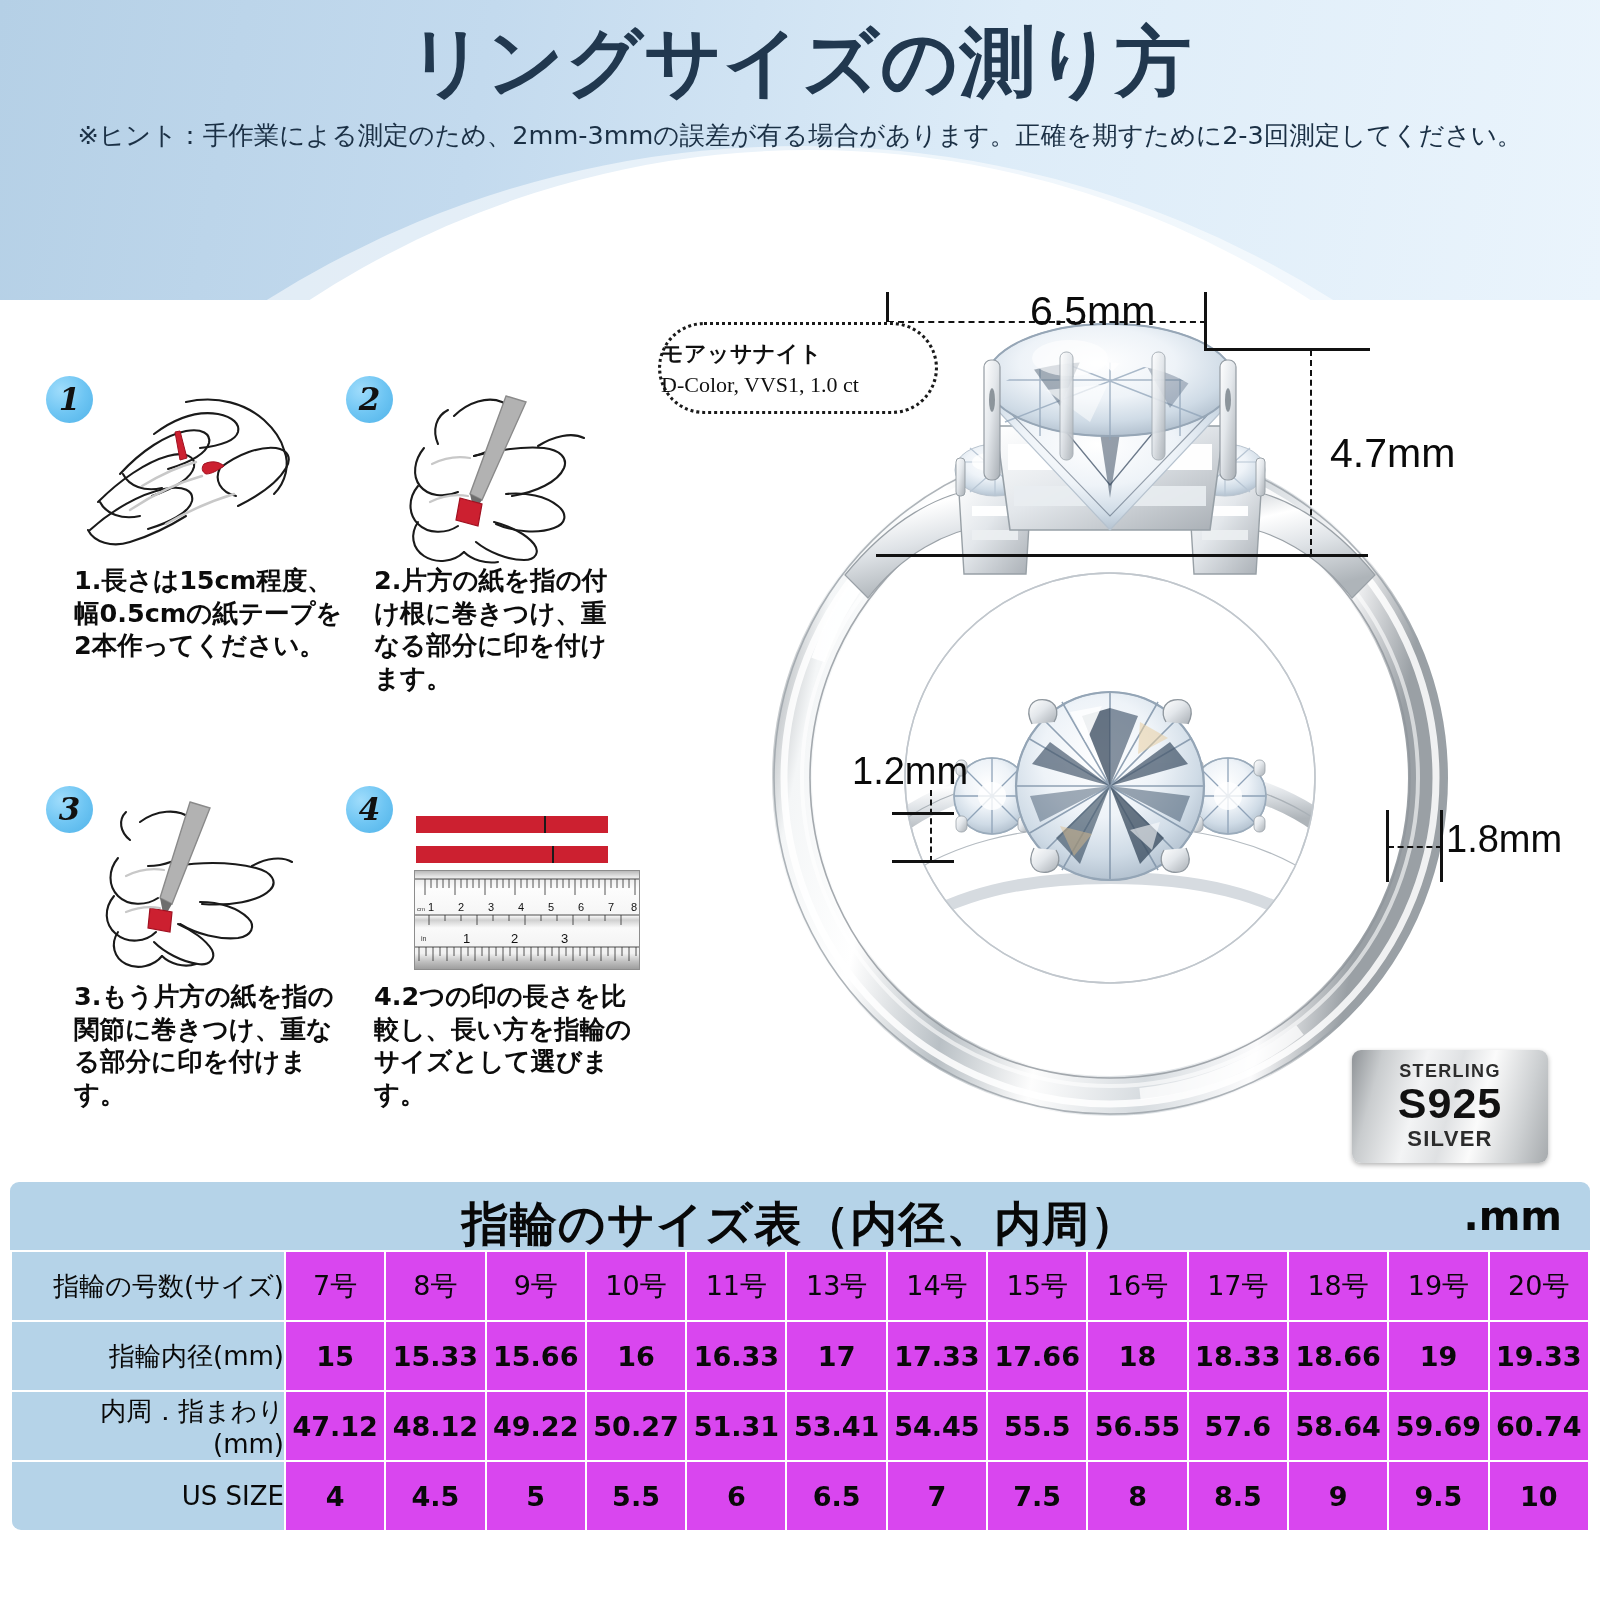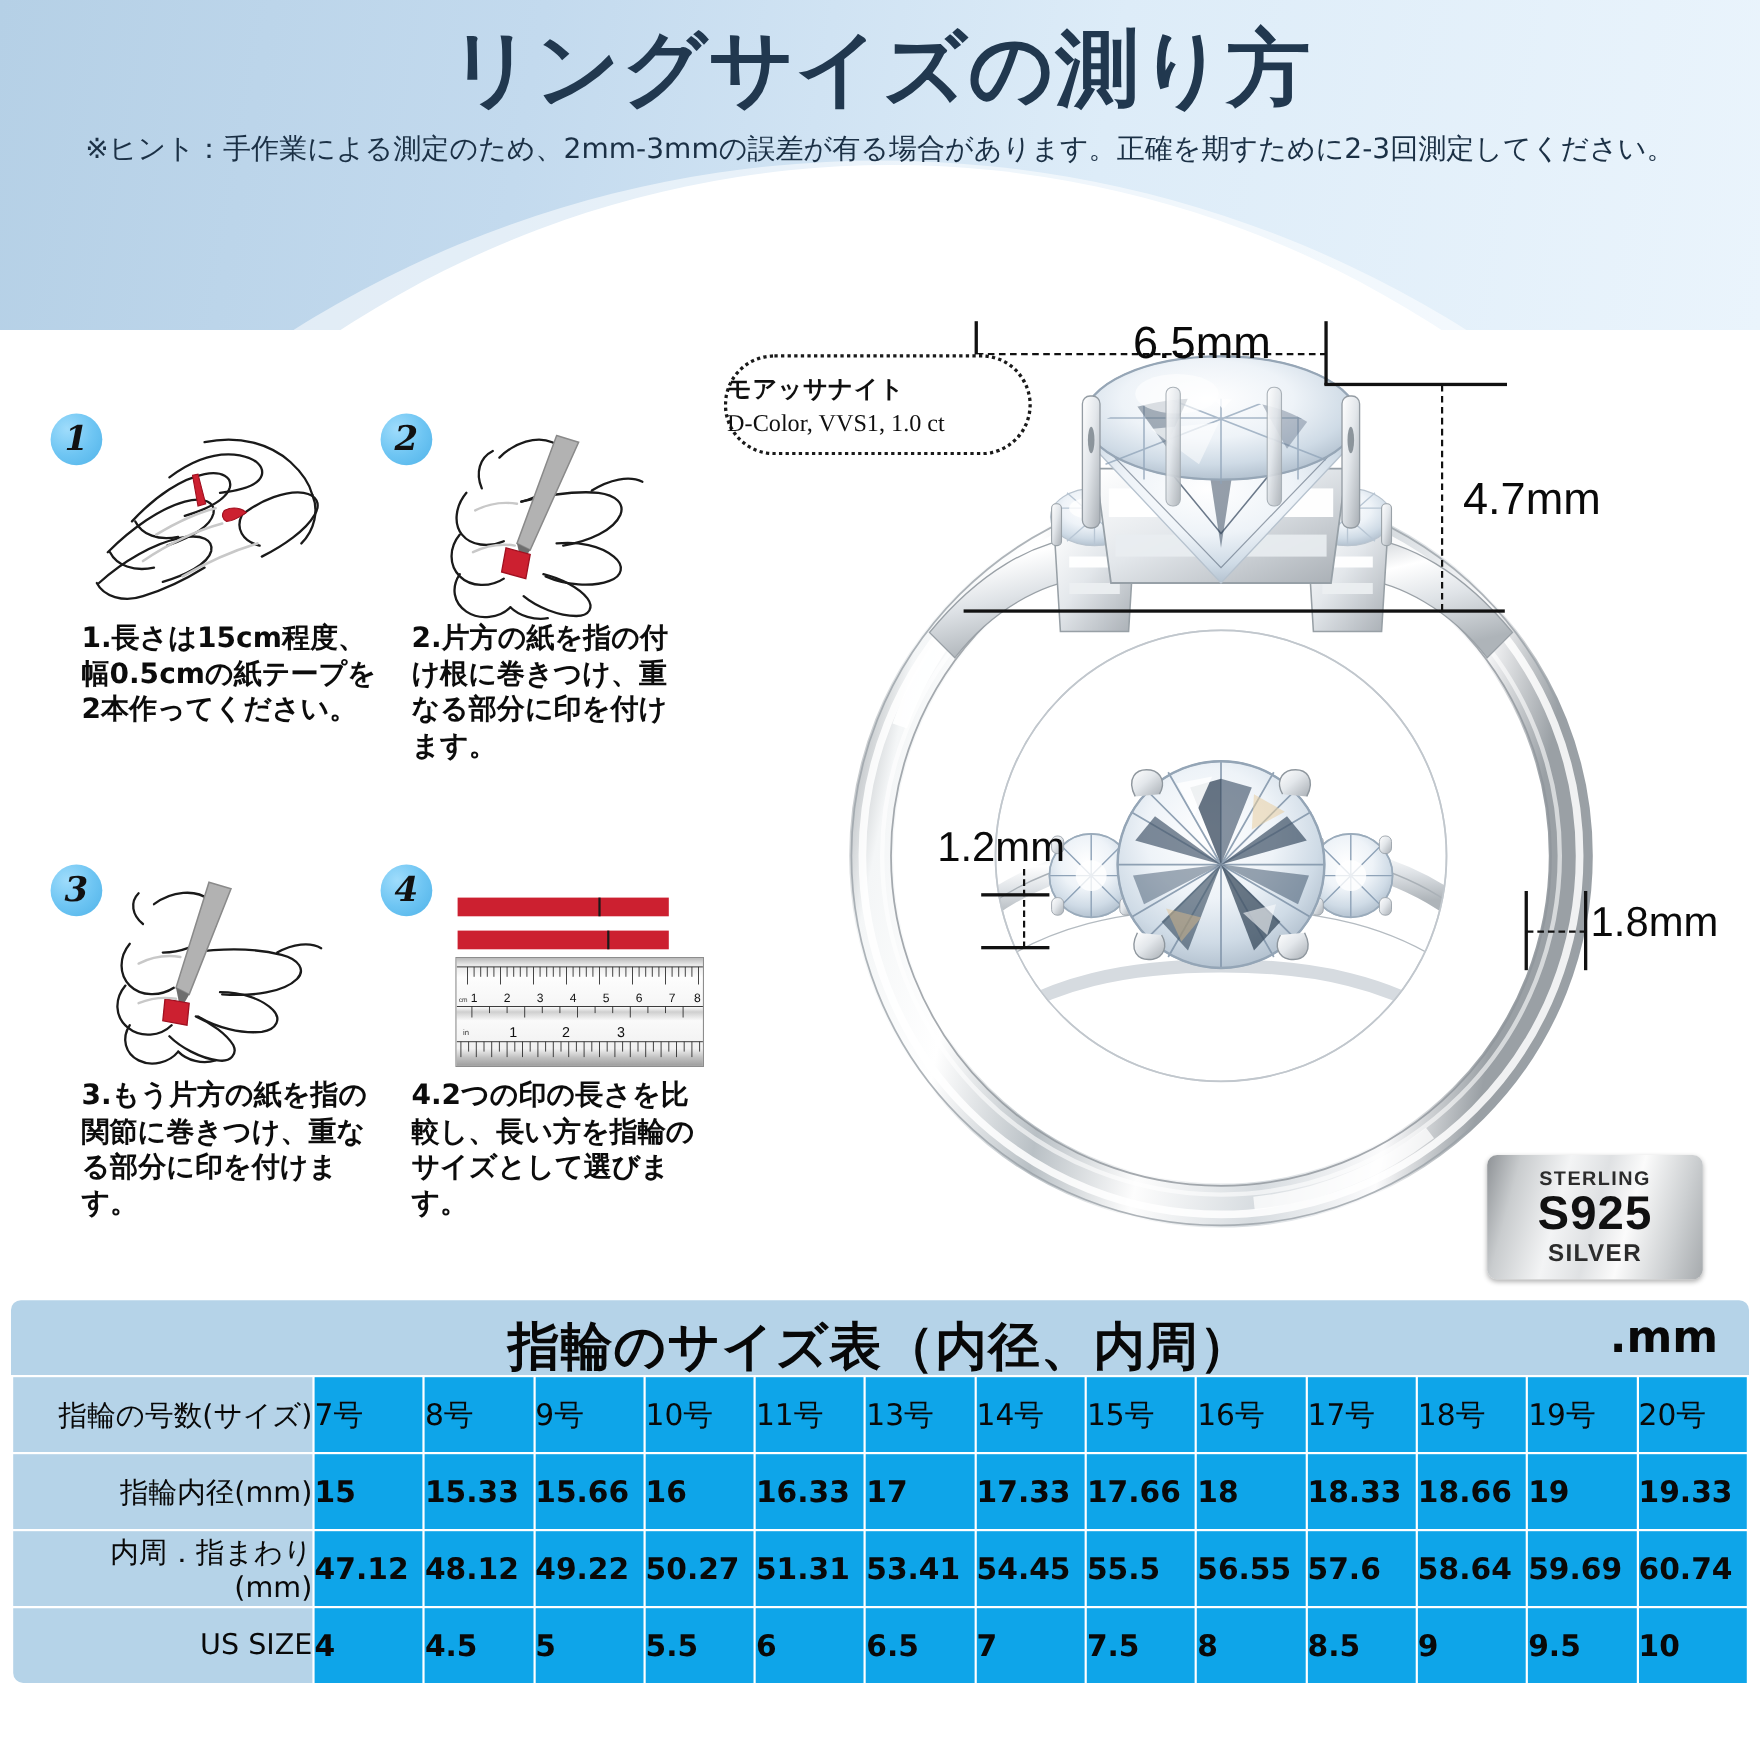--- a/index.html
+++ b/index.html
@@ -148,24 +148,24 @@
   #table-header .unit {
     position:absolute; right:28px; top:50%; transform:translateY(-50%);
     font-family:"DejaVu Sans","Liberation Sans",sans-serif;
     font-weight:700; font-size:40px; color:#080808;
   }
   table.sizes {
     width:1580px; border-collapse:separate; border-spacing:2px;
     background:#ffffff; table-layout:fixed;
   }
   table.sizes td {
-    background:#0ea5e9;
+    background:#d946ef;
     font-family:"DejaVu Sans","Liberation Sans",sans-serif;
     font-size:27px; font-weight:700; color:#090909;
-    text-align:left; height:68px; padding:0;
+    text-align:center; height:68px; padding:0;
   }
   table.sizes td.rowhead {
     background:#b5d3e8; text-align:right; padding-left:22px;
     font-weight:400; font-size:26px; width:272px;
   }
   table.sizes tr.r-size td { font-weight:400; }
   table.sizes tr:last-child td.rowhead { border-radius:0 0 0 9px; }
 </style>
 </head>
 <body>

